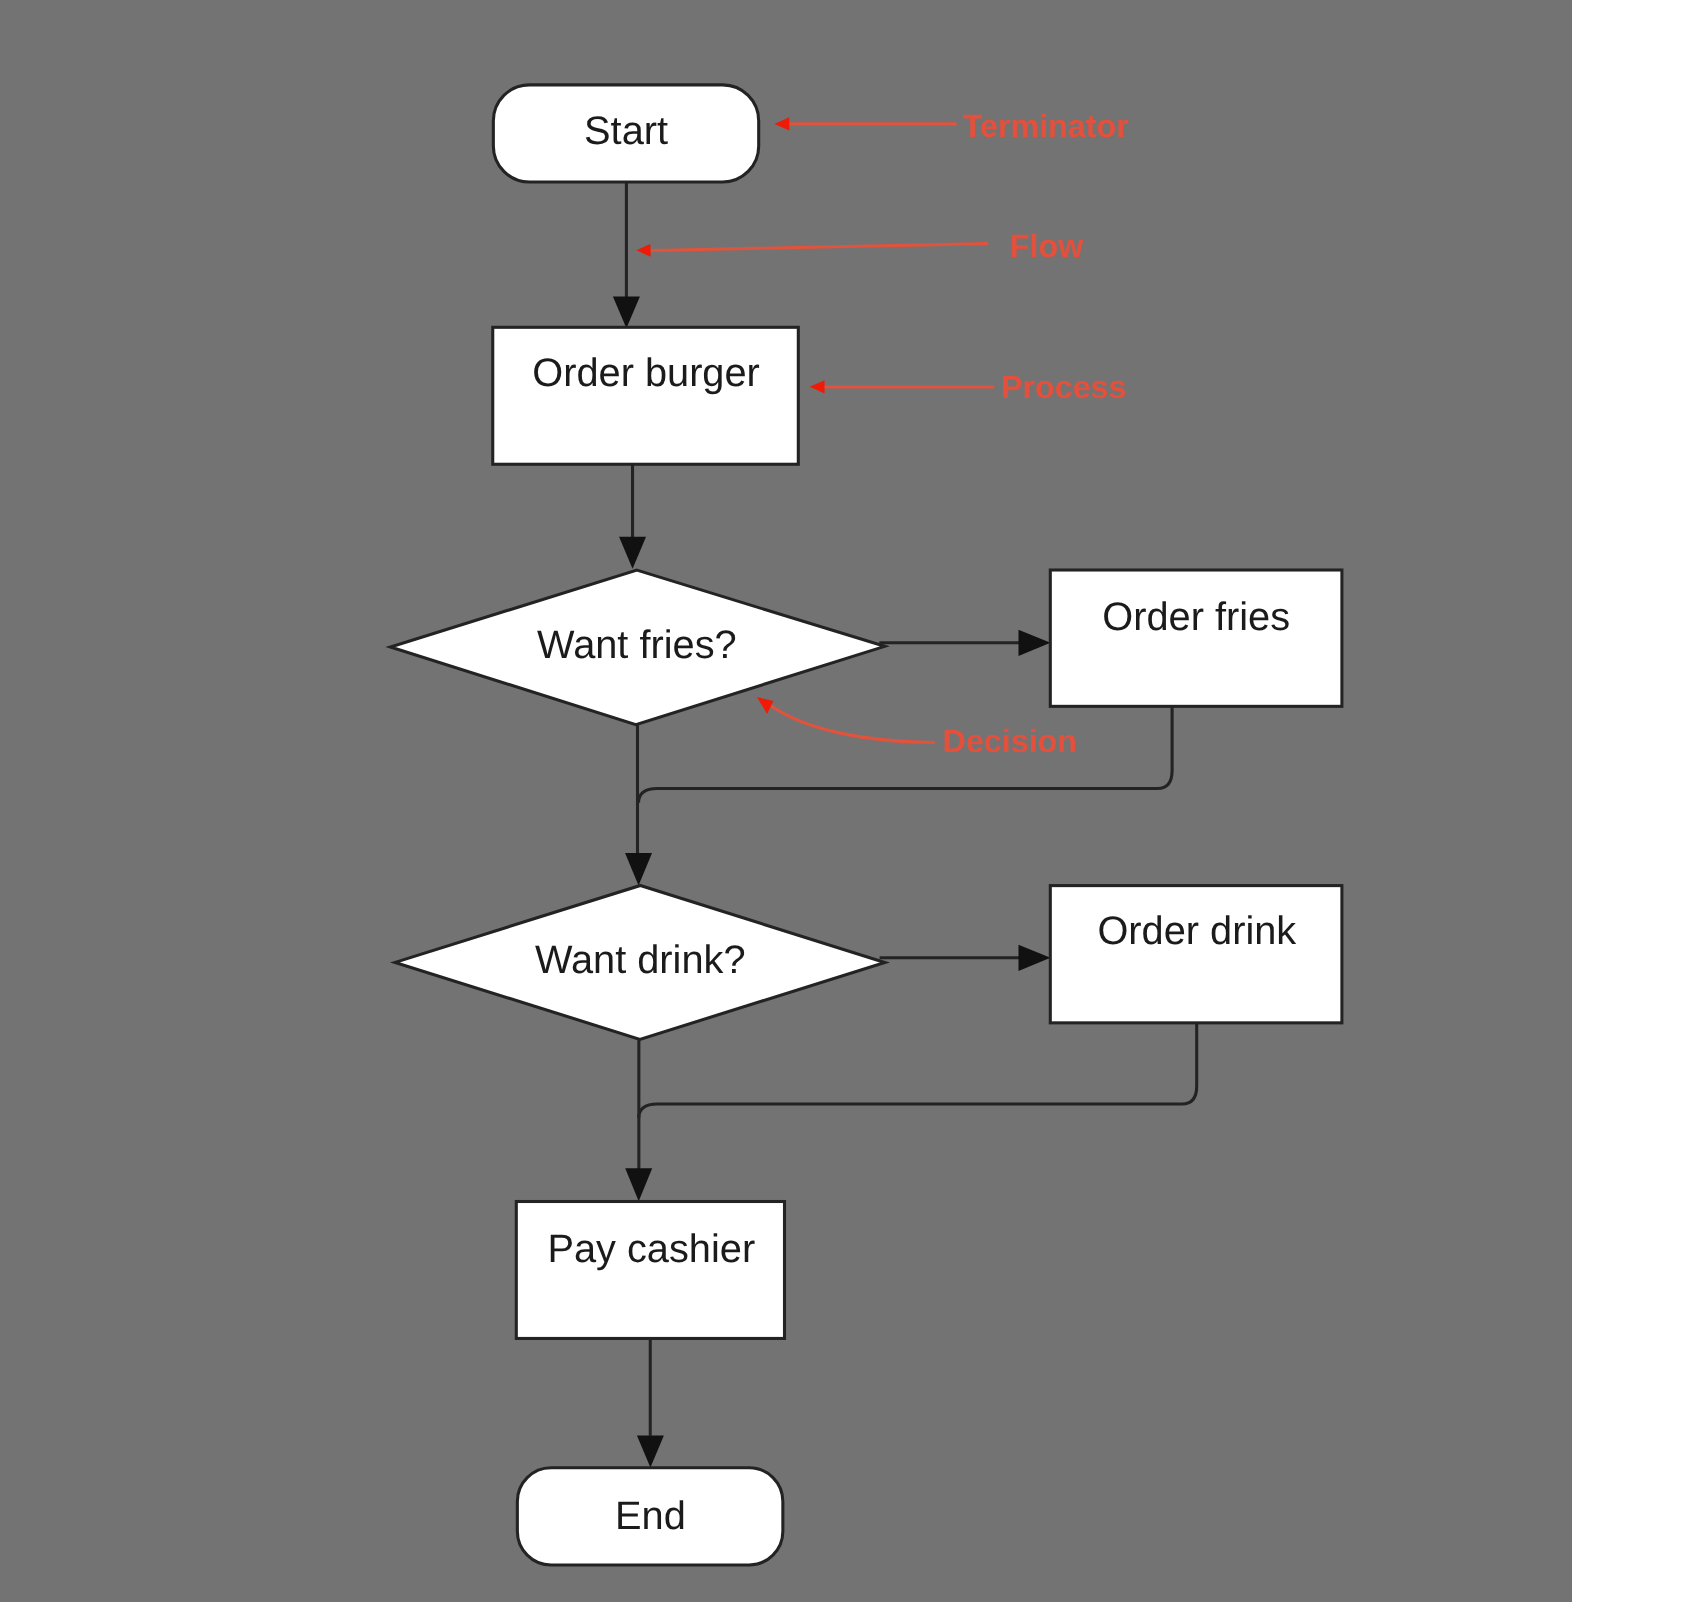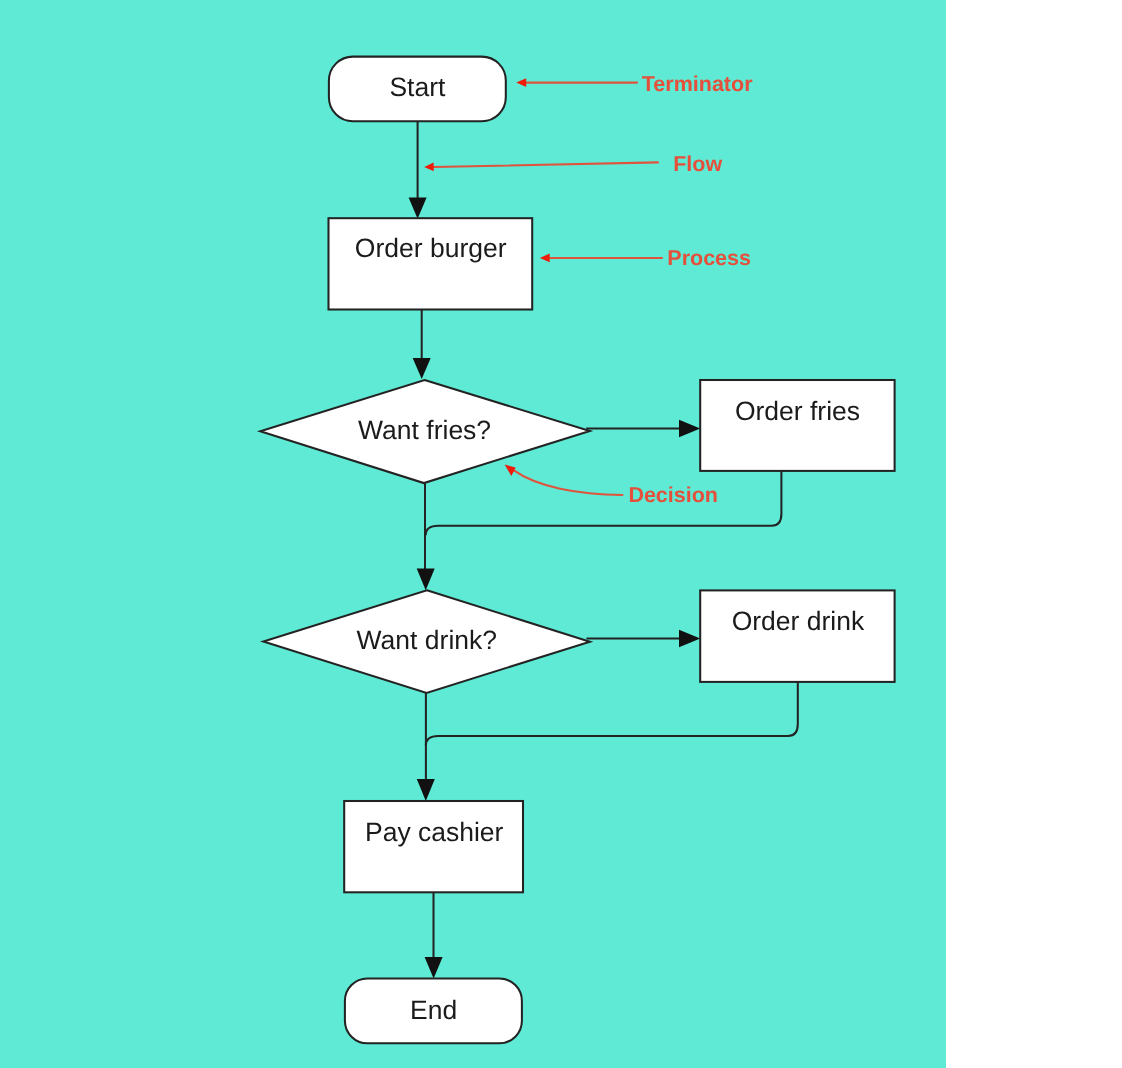--- a/index.html
+++ b/index.html
@@ -1,21 +1,21 @@
 <!DOCTYPE html>
 <html><head>
 <meta charset="utf-8">
 <title>Flowchart</title>
 <style>
   html,body{margin:0;padding:0;background:#ffffff;}
   body{width:1122px;height:1068px;overflow:hidden;
        font-family:"Liberation Sans",sans-serif;
        -webkit-font-smoothing:antialiased;
        text-rendering:geometricPrecision;}
-  #stage{position:relative;width:946px;height:1068px;background:#5eead4;
+  #stage{position:relative;width:1048px;height:1068px;background:#737373;
          will-change:transform;transform:translateZ(0);}
   svg#chart{display:block;position:absolute;left:0;top:0;}
   .shape{fill:#ffffff;stroke:#232323;stroke-width:2.05;}
   .edge{fill:none;stroke:#232323;stroke-width:2.05;stroke-linecap:butt;}
   .ahead{fill:#111111;stroke:none;}
   .nlabel{font-family:"Liberation Sans",sans-serif;font-size:26.5px;fill:#1b1b1b;
           paint-order:stroke;
           text-anchor:middle;dominant-baseline:alphabetic;}
   .anno-line{fill:none;stroke:#e0533d;stroke-width:2.1;stroke-linecap:round;}
   .anno-head{fill:#ef1b07;stroke:none;}

